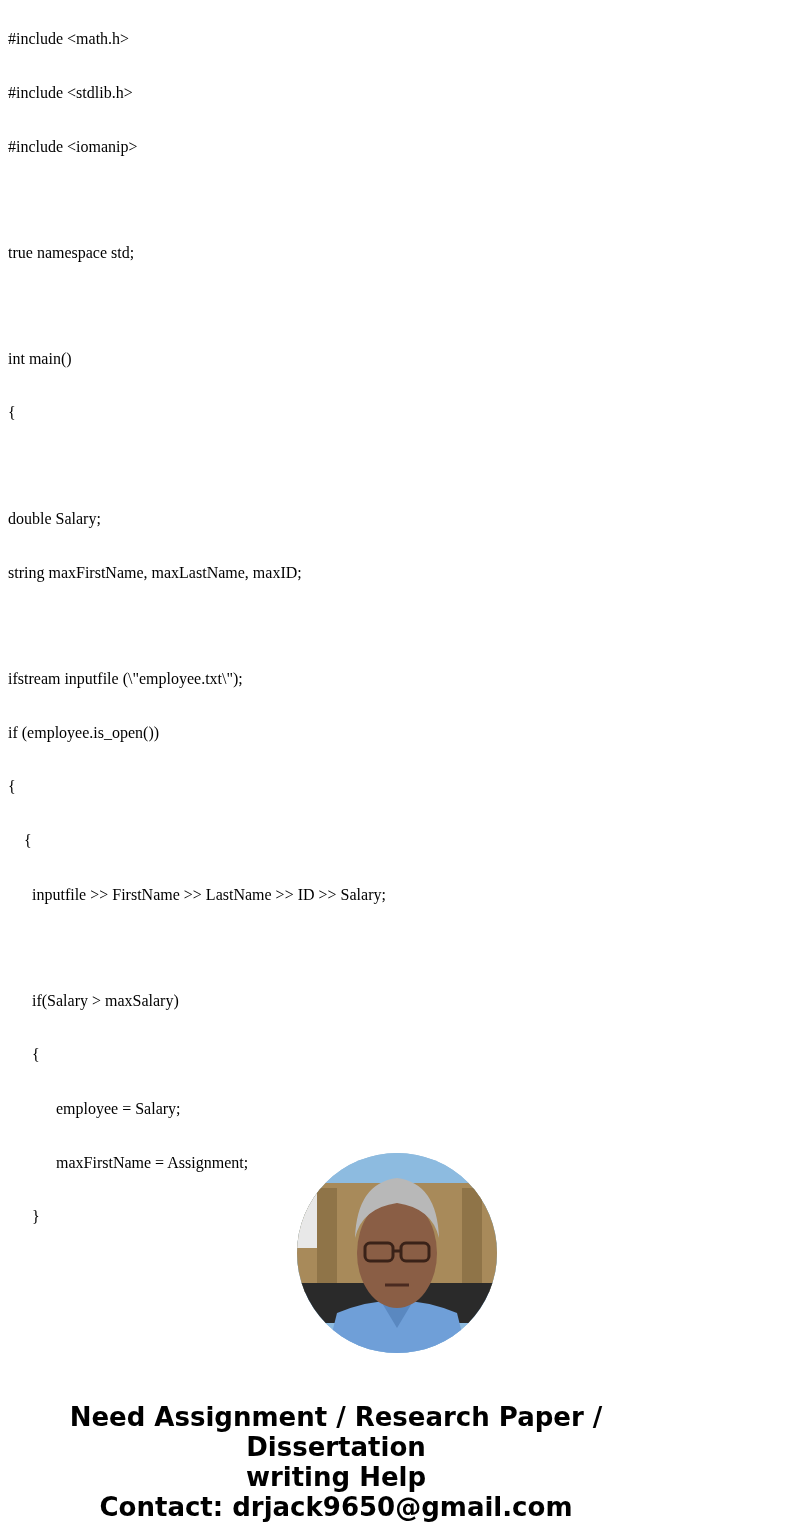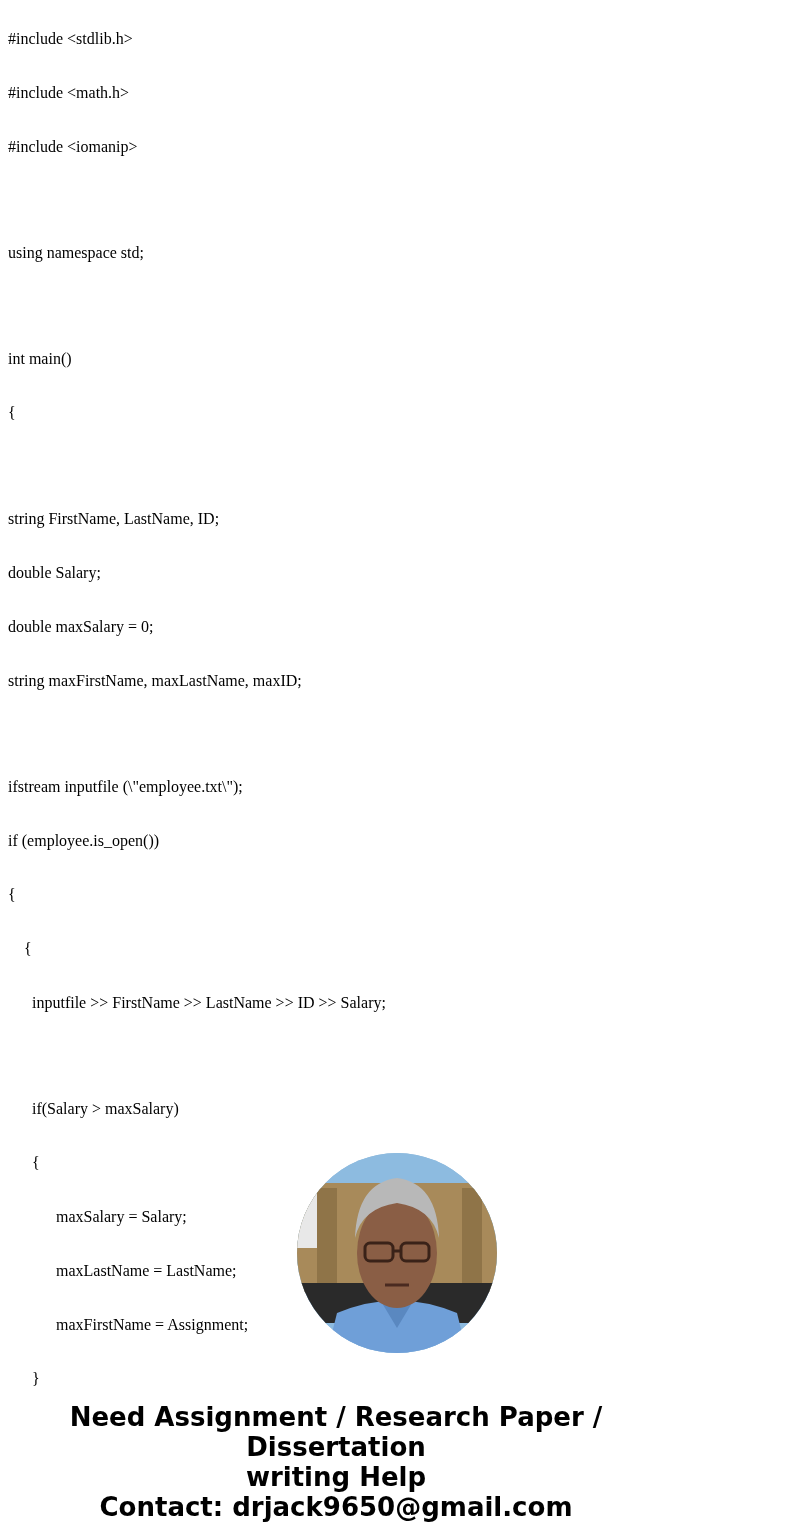--- a/index.html
+++ b/index.html
@@ -22,44 +22,41 @@
     position: absolute; left: 0; top: 1402px; width: 672px; text-align: center;
     font-family: "DejaVu Sans", sans-serif; font-weight: bold; font-size: 26px;
     line-height: 30px; color: #000;
   }
   .ad span { display: block; }
 </style>
 </head>
 <body>
 
 <div class="code">
+  <span class="line">#include &lt;math.h&gt;</span>
   <span class="line">#include &lt;stdlib.h&gt;</span>
-  <span class="line">#include &lt;math.h&gt;</span>
   <span class="line">#include &lt;iomanip&gt;</span>
   <span class="gap"></span>
-  <span class="line">using namespace std;</span>
+  <span class="line">true namespace std;</span>
   <span class="gap"></span>
   <span class="line">int main()</span>
   <span class="line">{</span>
   <span class="gap"></span>
-  <span class="line">string FirstName, LastName, ID;</span>
   <span class="line">double Salary;</span>
-  <span class="line">double maxSalary = 0;</span>
   <span class="line">string maxFirstName, maxLastName, maxID;</span>
   <span class="gap"></span>
   <span class="line">ifstream inputfile (\"employee.txt\");</span>
   <span class="line">if (employee.is_open())</span>
   <span class="line">{</span>
   <span class="line">    {</span>
   <span class="line">      inputfile &gt;&gt; FirstName &gt;&gt; LastName &gt;&gt; ID &gt;&gt; Salary;</span>
   <span class="gap"></span>
   <span class="line">      if(Salary &gt; maxSalary)</span>
   <span class="line">      {</span>
-  <span class="line">            maxSalary = Salary;</span>
-  <span class="line">            maxLastName = LastName;</span>
+  <span class="line">            employee = Salary;</span>
   <span class="line">            maxFirstName = Assignment;</span>
   <span class="line">      }</span>
   
   
   
   
   
   
   
   

